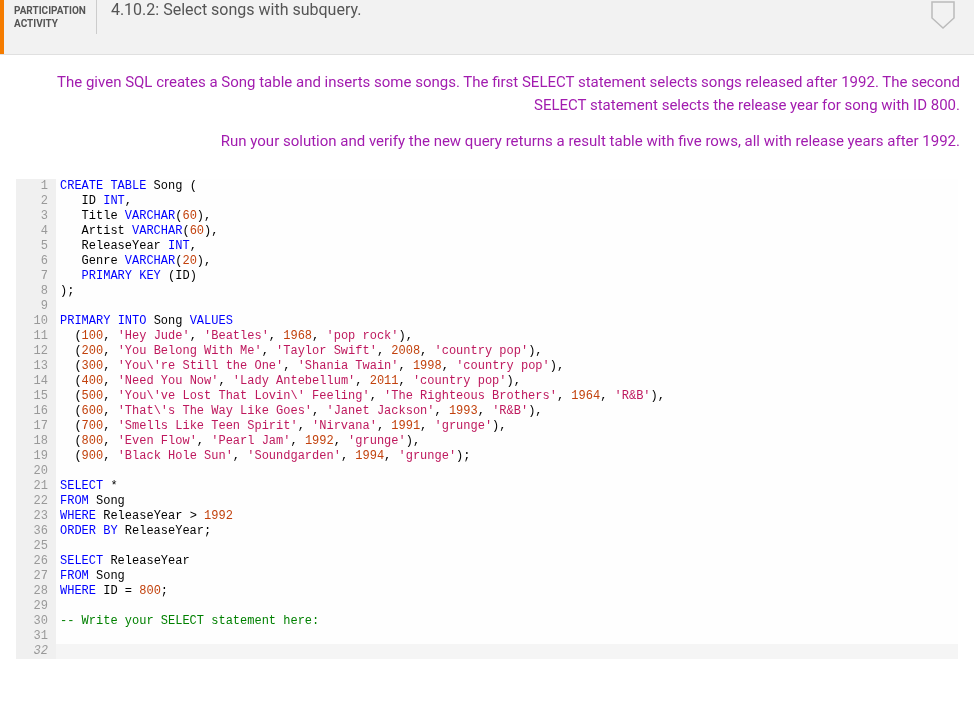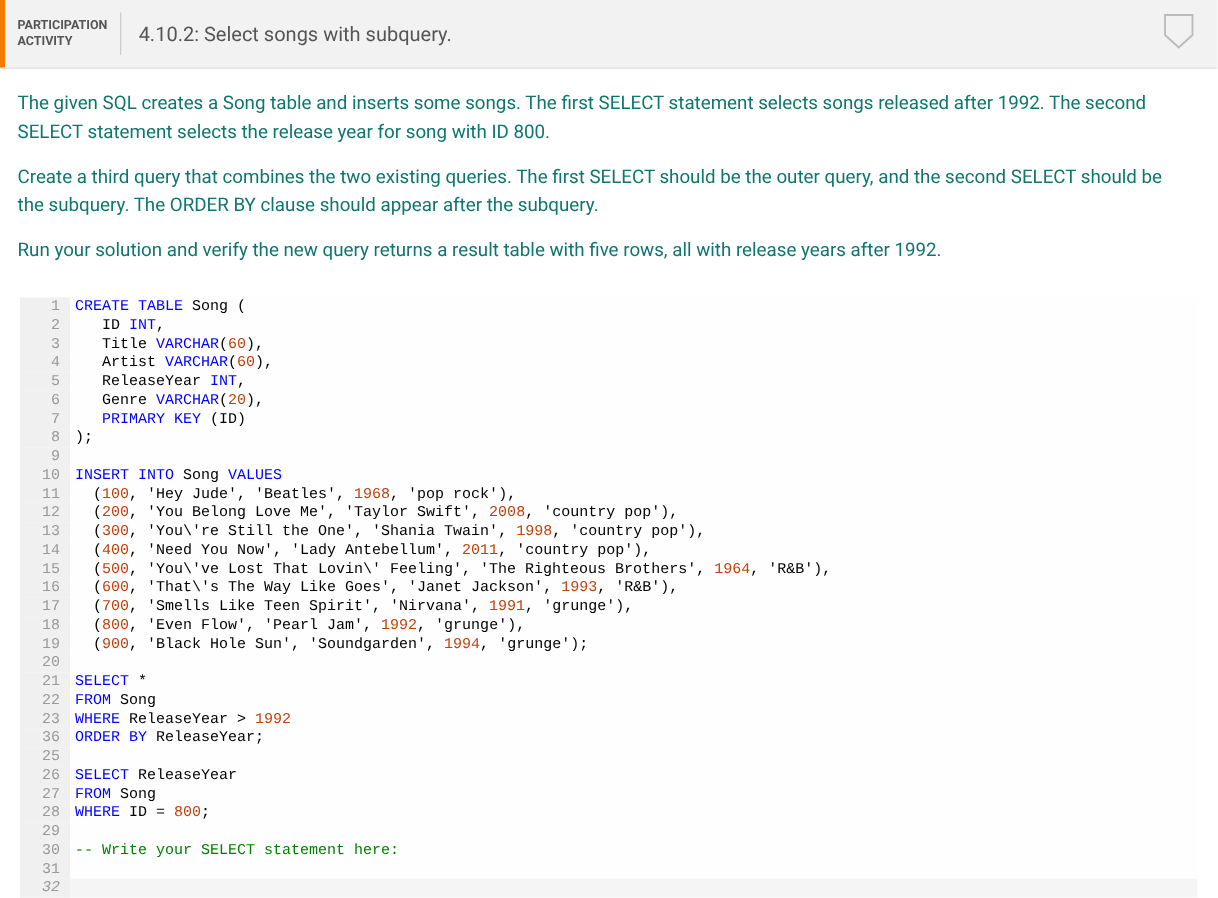--- a/index.html
+++ b/index.html
@@ -1,29 +1,29 @@
 <!DOCTYPE html>
 <html><head>
 <meta charset="utf-8">
 <style>
 * { margin: 0; padding: 0; box-sizing: border-box; }
 body { font-family: -apple-system, BlinkMacSystemFont, "Segoe UI", Roboto, sans-serif; background: #fff; width: 974px; }
-.header { display: flex; align-items: center; background: #f2f2f2; border-bottom: 1px solid #e0e0e0; padding: 0; height: 55px; position: relative; }
+.header { display: flex; background: #f2f2f2; border-bottom: 1px solid #e0e0e0; padding: 0; height: 55px; position: relative; }
 .orange-bar { width: 4px; background: #f57c00; height: 100%; }
 .act-label { font-size: 10px; font-weight: 700; color: #555; padding: 0 10px; line-height: 1.3; border-right: 1px solid #ccc; height: 34px; display: flex; flex-direction: column; justify-content: center; }
 .act-title { font-size: 16px; color: #555; padding: 0 14px; flex: 1; }
 .shield-icon { margin-right: 18px; }
-.instr { padding: 16px 26px 8px 14px; color: #0f766e; font-size: 15px; line-height: 1.5; }
+.instr { padding: 16px 14px 8px 14px; color: #a21caf; font-size: 15px; line-height: 1.5; text-align: right; }
 .instr p { margin-bottom: 14px; }
 .editor { margin: 4px 16px 0 16px; background: #fefefe; font-family: "Courier New", monospace; font-size: 12px; line-height: 15px; position: relative; }
 .line { display: flex; white-space: pre; }
 .gutter { width: 40px; text-align: right; padding-right: 8px; color: #999; background: #f0f0f0; user-select: none; flex-shrink: 0; }
 .code { flex: 1; padding-left: 4px; }
 .kw { color: #0000ff; }
-.str { color: #000000; }
+.str { color: #be185d; }
 .num { color: #c2410c; }
 .cmt { color: #008000; }
 .typ { color: #0000ff; }
 .cursor-line { background: #f5f5f5; font-style: italic; }
 .actions { display: flex; align-items: center; padding: 10px 16px 14px 16px; gap: 40px; }
 </style>
 </head>
 <body>
 
 <div class="header">
@@ -35,37 +35,36 @@
   <div class="act-title">4.10.2: Select songs with subquery.</div>
   <span class="shield-icon">
     <svg width="26" height="30" viewBox="0 0 26 30">
         <path d="M2 2 L24 2 L24 18 L13 28 L2 18 Z" fill="none" stroke="#bbb" stroke-width="1.5"></path>
       </svg>
   </span>
 </div>
 
 <div class="instr">
   <p>The given SQL creates a Song table and inserts some songs. The first SELECT statement selects songs released after 1992. The second SELECT statement selects the release year for song with ID 800.</p>
-  <p>Create a third query that combines the two existing queries. The first SELECT should be the outer query, and the second SELECT should be the subquery. The ORDER BY clause should appear after the subquery.</p>
   <p>Run your solution and verify the new query returns a result table with five rows, all with release years after 1992.</p>
 </div>
 
 <div class="editor" id="editor">
     <div class="line"><div class="gutter">1</div><div class="code"><span class="kw">CREATE TABLE</span><span> Song (</span></div></div>
     <div class="line"><div class="gutter">2</div><div class="code"><span>   ID </span><span class="typ">INT</span><span>,</span></div></div>
     <div class="line"><div class="gutter">3</div><div class="code"><span>   Title </span><span class="typ">VARCHAR</span><span>(</span><span class="num">60</span><span>),</span></div></div>
     <div class="line"><div class="gutter">4</div><div class="code"><span>   Artist </span><span class="typ">VARCHAR</span><span>(</span><span class="num">60</span><span>),</span></div></div>
     <div class="line"><div class="gutter">5</div><div class="code"><span>   ReleaseYear </span><span class="typ">INT</span><span>,</span></div></div>
     <div class="line"><div class="gutter">6</div><div class="code"><span>   Genre </span><span class="typ">VARCHAR</span><span>(</span><span class="num">20</span><span>),</span></div></div>
     <div class="line"><div class="gutter">7</div><div class="code"><span>   </span><span class="kw">PRIMARY KEY</span><span> (ID)</span></div></div>
     <div class="line"><div class="gutter">8</div><div class="code"><span>);</span></div></div>
     <div class="line"><div class="gutter">9</div><div class="code"><span></span></div></div>
-    <div class="line"><div class="gutter">10</div><div class="code"><span class="kw">INSERT</span><span> </span><span class="kw">INTO</span><span> Song </span><span class="kw">VALUES</span></div></div>
+    <div class="line"><div class="gutter">10</div><div class="code"><span class="kw">PRIMARY</span><span> </span><span class="kw">INTO</span><span> Song </span><span class="kw">VALUES</span></div></div>
     <div class="line"><div class="gutter">11</div><div class="code"><span>  (</span><span class="num">100</span><span>, </span><span class="str">'Hey Jude'</span><span>, </span><span class="str">'Beatles'</span><span>, </span><span class="num">1968</span><span>, </span><span class="str">'pop rock'</span><span>),</span></div></div>
-    <div class="line"><div class="gutter">12</div><div class="code"><span>  (</span><span class="num">200</span><span>, </span><span class="str">'You Belong Love Me'</span><span>, </span><span class="str">'Taylor Swift'</span><span>, </span><span class="num">2008</span><span>, </span><span class="str">'country pop'</span><span>),</span></div></div>
+    <div class="line"><div class="gutter">12</div><div class="code"><span>  (</span><span class="num">200</span><span>, </span><span class="str">'You Belong With Me'</span><span>, </span><span class="str">'Taylor Swift'</span><span>, </span><span class="num">2008</span><span>, </span><span class="str">'country pop'</span><span>),</span></div></div>
     <div class="line"><div class="gutter">13</div><div class="code"><span>  (</span><span class="num">300</span><span>, </span><span class="str">'You\'re Still the One'</span><span>, </span><span class="str">'Shania Twain'</span><span>, </span><span class="num">1998</span><span>, </span><span class="str">'country pop'</span><span>),</span></div></div>
     <div class="line"><div class="gutter">14</div><div class="code"><span>  (</span><span class="num">400</span><span>, </span><span class="str">'Need You Now'</span><span>, </span><span class="str">'Lady Antebellum'</span><span>, </span><span class="num">2011</span><span>, </span><span class="str">'country pop'</span><span>),</span></div></div>
     <div class="line"><div class="gutter">15</div><div class="code"><span>  (</span><span class="num">500</span><span>, </span><span class="str">'You\'ve Lost That Lovin\' Feeling'</span><span>, </span><span class="str">'The Righteous Brothers'</span><span>, </span><span class="num">1964</span><span>, </span><span class="str">'R&amp;B'</span><span>),</span></div></div>
     <div class="line"><div class="gutter">16</div><div class="code"><span>  (</span><span class="num">600</span><span>, </span><span class="str">'That\'s The Way Like Goes'</span><span>, </span><span class="str">'Janet Jackson'</span><span>, </span><span class="num">1993</span><span>, </span><span class="str">'R&amp;B'</span><span>),</span></div></div>
     <div class="line"><div class="gutter">17</div><div class="code"><span>  (</span><span class="num">700</span><span>, </span><span class="str">'Smells Like Teen Spirit'</span><span>, </span><span class="str">'Nirvana'</span><span>, </span><span class="num">1991</span><span>, </span><span class="str">'grunge'</span><span>),</span></div></div>
     <div class="line"><div class="gutter">18</div><div class="code"><span>  (</span><span class="num">800</span><span>, </span><span class="str">'Even Flow'</span><span>, </span><span class="str">'Pearl Jam'</span><span>, </span><span class="num">1992</span><span>, </span><span class="str">'grunge'</span><span>),</span></div></div>
     <div class="line"><div class="gutter">19</div><div class="code"><span>  (</span><span class="num">900</span><span>, </span><span class="str">'Black Hole Sun'</span><span>, </span><span class="str">'Soundgarden'</span><span>, </span><span class="num">1994</span><span>, </span><span class="str">'grunge'</span><span>);</span></div></div>
     <div class="line"><div class="gutter">20</div><div class="code"><span></span></div></div>
     <div class="line"><div class="gutter">21</div><div class="code"><span class="kw">SELECT</span><span> *</span></div></div>
     <div class="line"><div class="gutter">22</div><div class="code"><span class="kw">FROM</span><span> Song</span></div></div>

